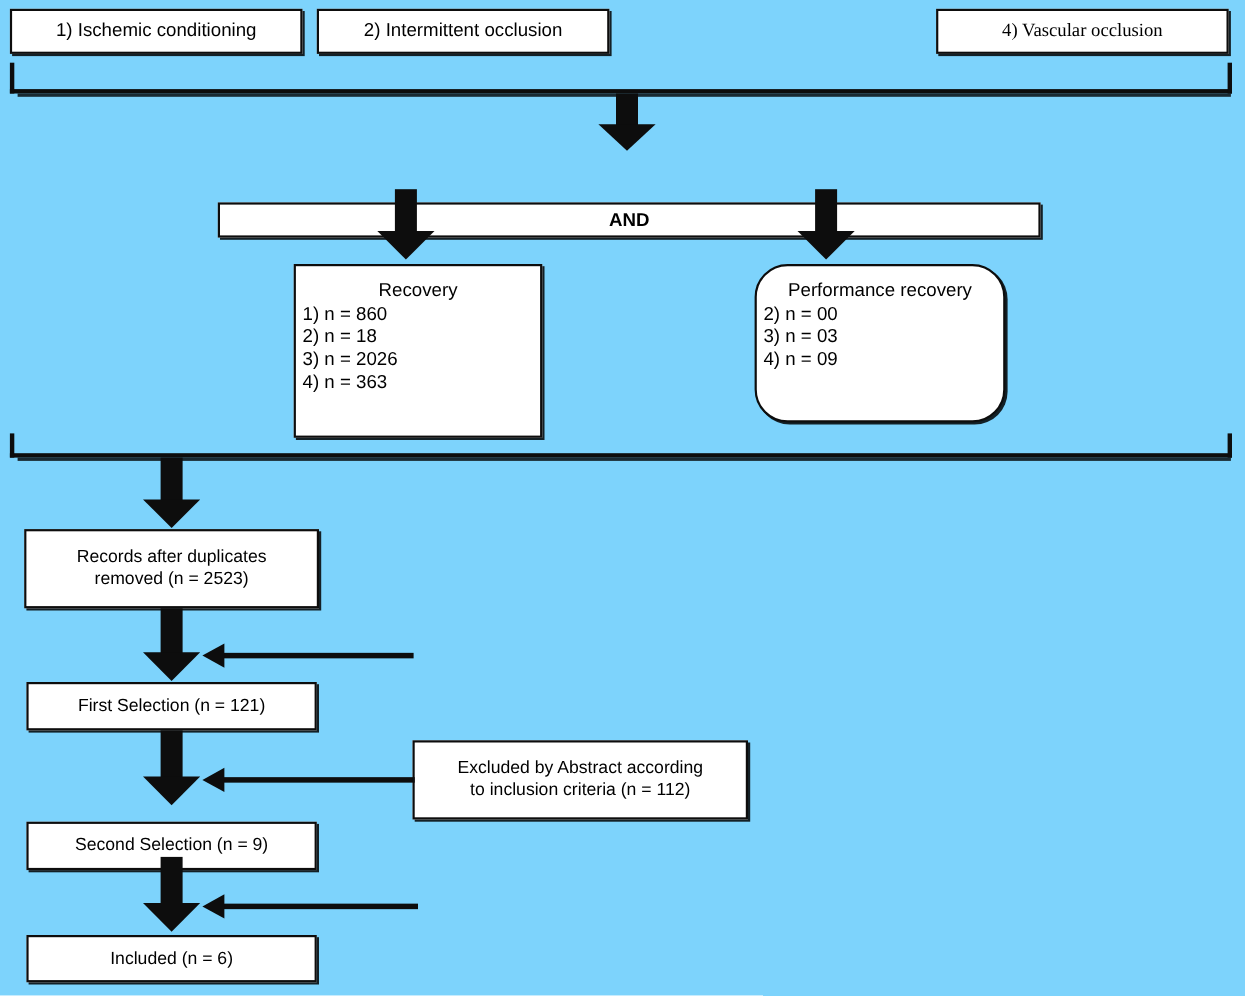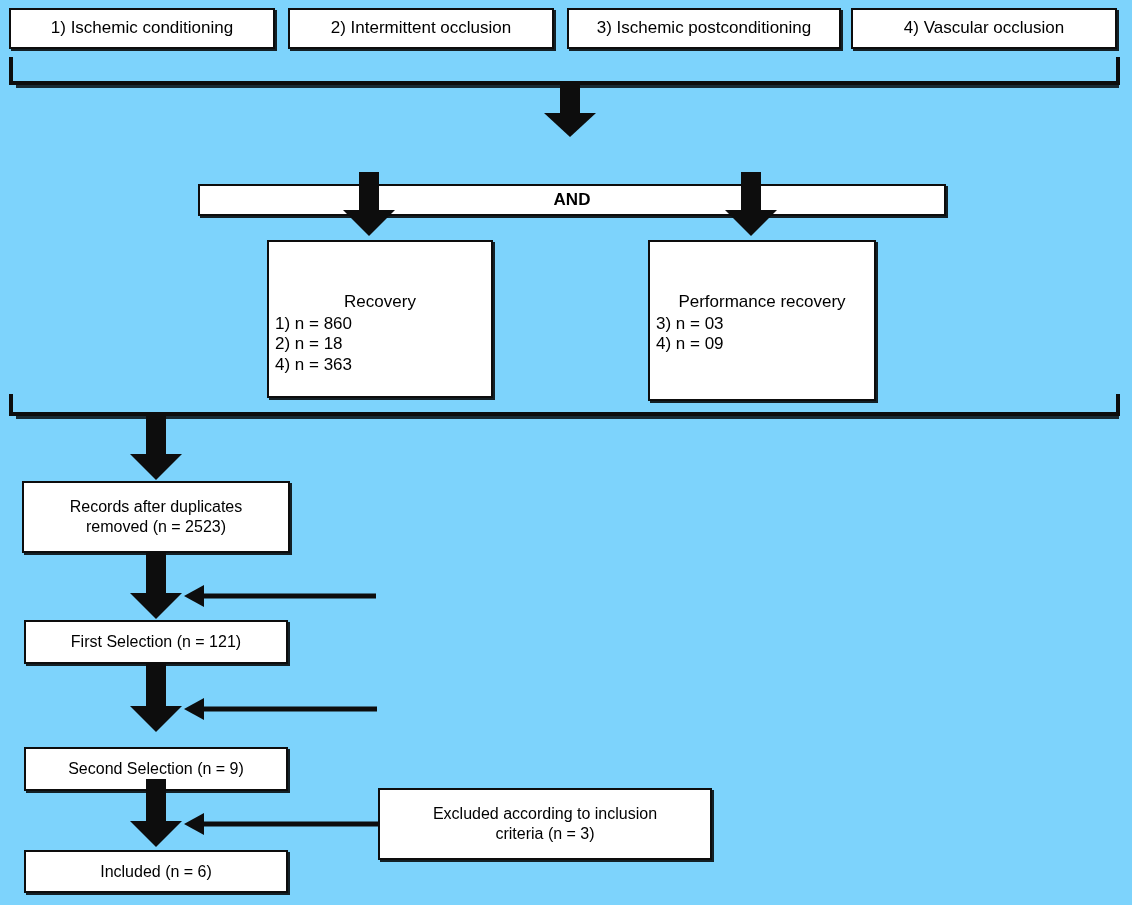--- a/index.html
+++ b/index.html
@@ -46,21 +46,20 @@
 
   
   .nlist {
     display: block;
     padding-top: 12px;
   }
   .nlist .hdr {
     display: block;
     text-align: center;
     margin-bottom: 1px;
-    margin-top: 38px;
   }
   .nlist .row {
     display: block;
     text-align: left;
   }
 
   
   .bracket {
     position: absolute;
     box-sizing: border-box;
@@ -133,25 +132,22 @@
 <div id="canvas">
 
   <div class="box shadowed t17" style="left:9px; top:8px; width:266px; height:41px;">
     <span class="box-inner">1) Ischemic conditioning</span>
   </div>
 
   <div class="box shadowed t17" style="left:288px; top:8px; width:266px; height:41px;">
     <span class="box-inner">2) Intermittent occlusion</span>
   </div>
 
-  <div class="box shadowed t17" style="left:567px; top:8px; width:274px; height:41px;">
-    <span class="box-inner">3) Ischemic postconditioning</span>
-  </div>
-
-  <div class="box shadowed t17" style="left:851px; top:8px; width:266px; height:41px;">
+
+  <div class="box shadowed t17" style="left:851px; top:8px; width:266px; height:41px;font-family:Liberation Serif, serif;">
     <span class="box-inner">4) Vascular occlusion</span>
   </div>
 
   <div class="bracket shadow" style="left:9px; top:57px; width:1111px; height:28px;"></div>
 
   <div class="varrow" style="left:544px; top:85px; width:52px; height:52px;">
     <div class="stem" style="width:20px; height:30px;"></div>
     <div class="head" style="border-left-width:26px; border-right-width:26px; border-top-width:24px;"></div>
   </div>
 
@@ -167,27 +163,29 @@
   <div class="varrow" style="left:725px; top:172px; width:52px; height:64px;">
     <div class="stem" style="width:20px; height:40px;"></div>
     <div class="head" style="border-left-width:26px; border-right-width:26px; border-top-width:26px;"></div>
   </div>
 
   <div class="box shadowed t17" style="left:267px; top:240px; width:226px; height:158px; align-items:flex-start;">
     <span class="box-inner nlist">
       <span class="hdr">Recovery</span>
       <span class="row">1) n = 860</span>
       <span class="row">2) n = 18</span>
+      <span class="row">3) n = 2026</span>
       <span class="row">4) n = 363</span>
     </span>
   </div>
 
-  <div class="box shadowed t17" style="left:648px; top:240px; width:228px; height:161px; align-items:flex-start;">
+  <div class="box shadowed t17" style="left:686px; top:240px; width:228px; height:144px; align-items:flex-start;border-radius:30px;">
     <span class="box-inner nlist">
       <span class="hdr">Performance recovery</span>
+      <span class="row">2) n = 00</span>
       <span class="row">3) n = 03</span>
       <span class="row">4) n = 09</span>
     </span>
   </div>
 
   <div class="bracket shadow" style="left:9px; top:394px; width:1111px; height:22px;"></div>
 
   <div class="varrow" style="left:130px; top:416px; width:52px; height:64px;">
     <div class="stem" style="width:20px; height:40px;"></div>
     <div class="head" style="border-left-width:26px; border-right-width:26px; border-top-width:26px;"></div>
@@ -213,41 +211,41 @@
 
   <div class="box shadowed t16" style="left:24px; top:620px; width:264px; height:44px;">
     <span class="box-inner">First Selection (n = 121)</span>
   </div>
 
   <div class="varrow" style="left:130px; top:664px; width:52px; height:68px;">
     <div class="stem" style="width:20px; height:44px;"></div>
     <div class="head" style="border-left-width:26px; border-right-width:26px; border-top-width:26px;"></div>
   </div>
 
+  <div class="box shadowed t16" style="left:375px; top:673px; width:305px; height:72px;">
+    <span class="box-inner">
+      <span>Excluded by Abstract according</span><br>
+      <span>to inclusion criteria (n = 112)</span>
+    </span>
+  </div>
 
   <div class="harrow" style="left:184px; top:698px; width:193px; height:22px;">
     <div class="hstem" style="width:177px;"></div>
     <div class="hhead"></div>
   </div>
 
   <div class="box shadowed t16" style="left:24px; top:735px; width:264px; height:44px;margin-top:12px;">
     <span class="box-inner">Second Selection (n = 9)</span>
   </div>
 
   <div class="varrow" style="left:130px; top:779px; width:52px; height:68px;">
     <div class="stem" style="width:20px; height:44px;"></div>
     <div class="head" style="border-left-width:26px; border-right-width:26px; border-top-width:26px;"></div>
   </div>
 
-  <div class="box shadowed t16" style="left:378px; top:788px; width:334px; height:72px;">
-    <span class="box-inner">
-      <span>Excluded according to inclusion</span><br>
-      <span>criteria (n = 3)</span>
-    </span>
-  </div>
 
   <div class="harrow" style="left:184px; top:813px; width:196px; height:22px;">
     <div class="hstem" style="width:180px;"></div>
     <div class="hhead"></div>
   </div>
 
   <div class="box shadowed t16" style="left:24px; top:850px; width:264px; height:43px;">
     <span class="box-inner">Included (n = 6)</span>
   </div>
 

